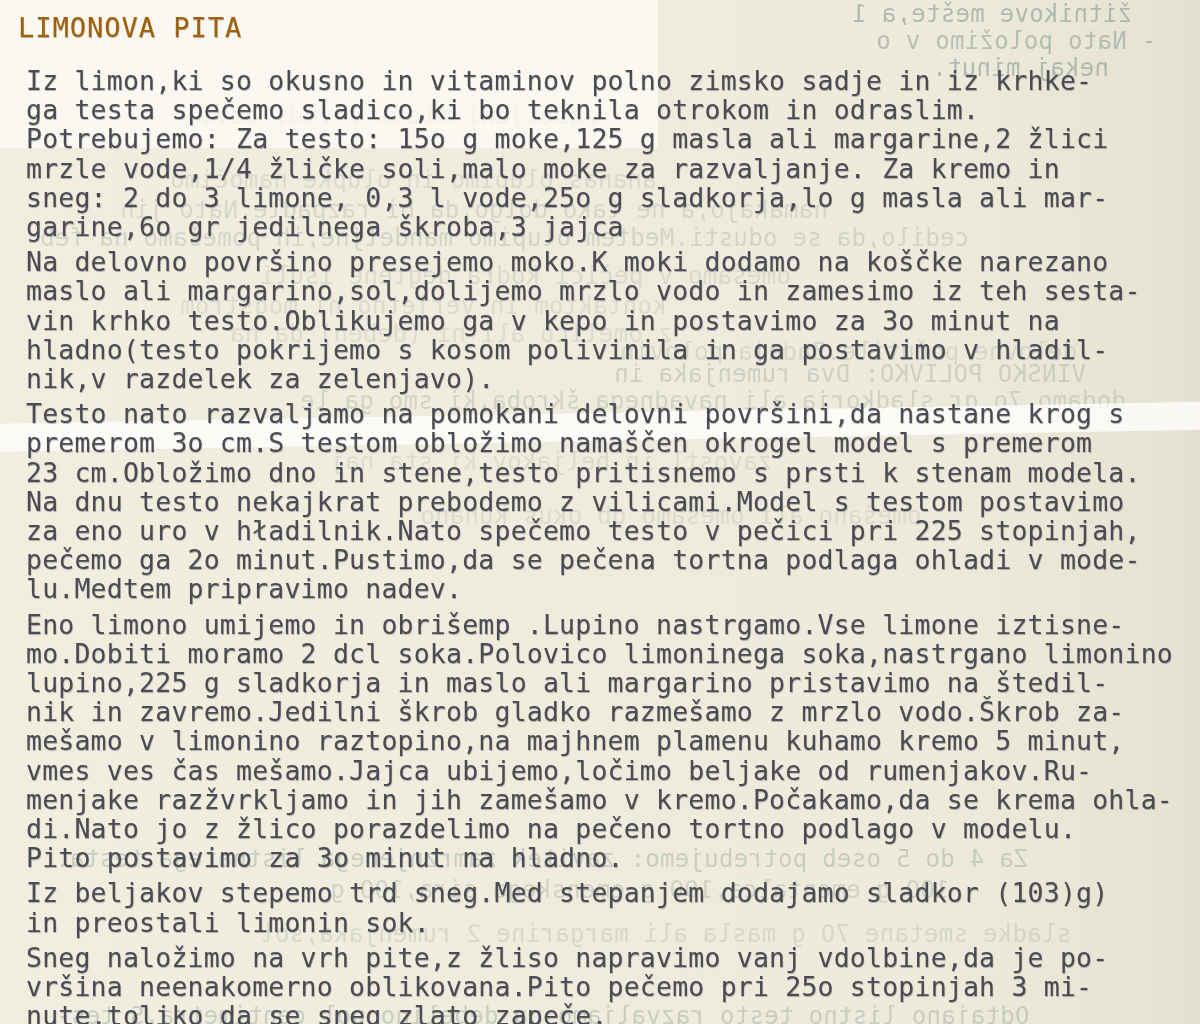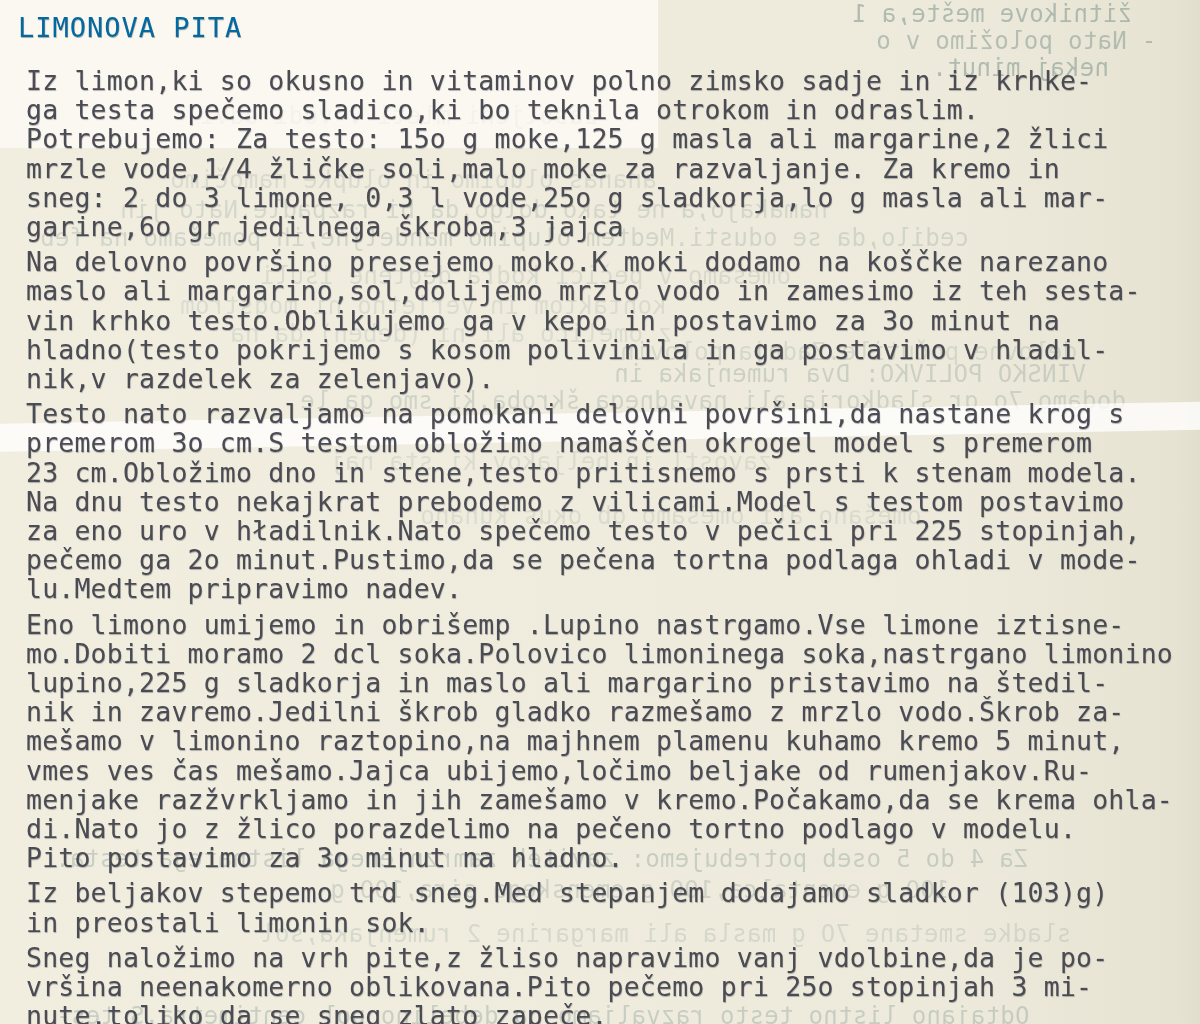--- a/index.html
+++ b/index.html
@@ -40,21 +40,21 @@
     letter-spacing: 0.3px;
     color: #7e958e;
     white-space: pre;
     filter: blur(0.5px);
   }
   .title {
     position: absolute; left: 18px; top: 12px;
     margin: 0;
     font-size: 27px; font-weight: normal;
     letter-spacing: 1px;
-    color: #0369a1;
+    color: #a16207;
     text-shadow: 0.5px 0.5px 0.7px rgba(70,70,82,0.45);
     z-index: 3;
   }
   .recipe-body {
     position: absolute; left: 18px; top: 66px;
     width: 1182px;
     z-index: 3;
   }
   .para {
     margin: 0 0 6px 8px;

